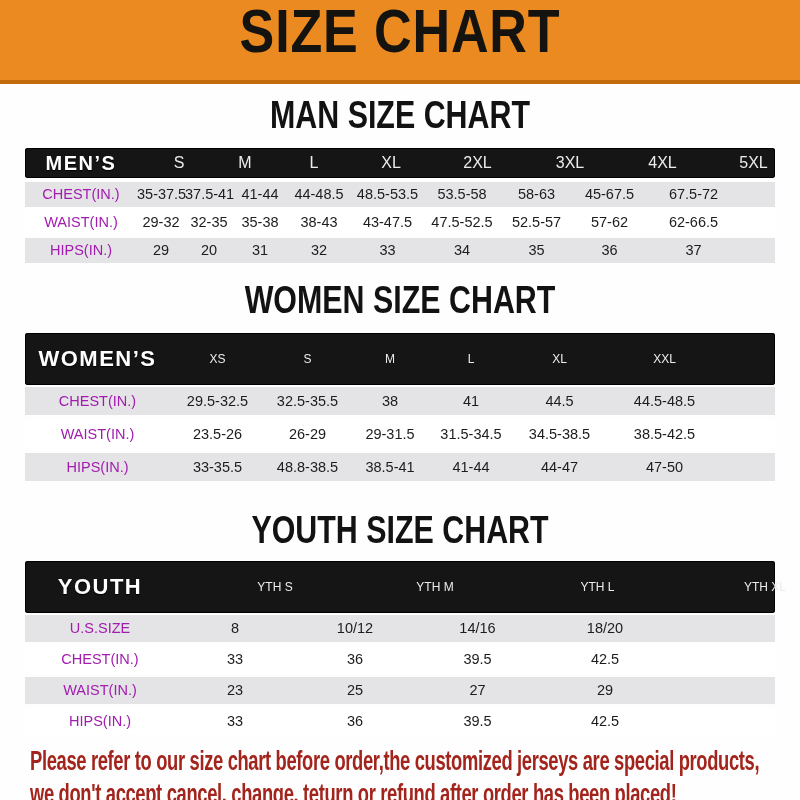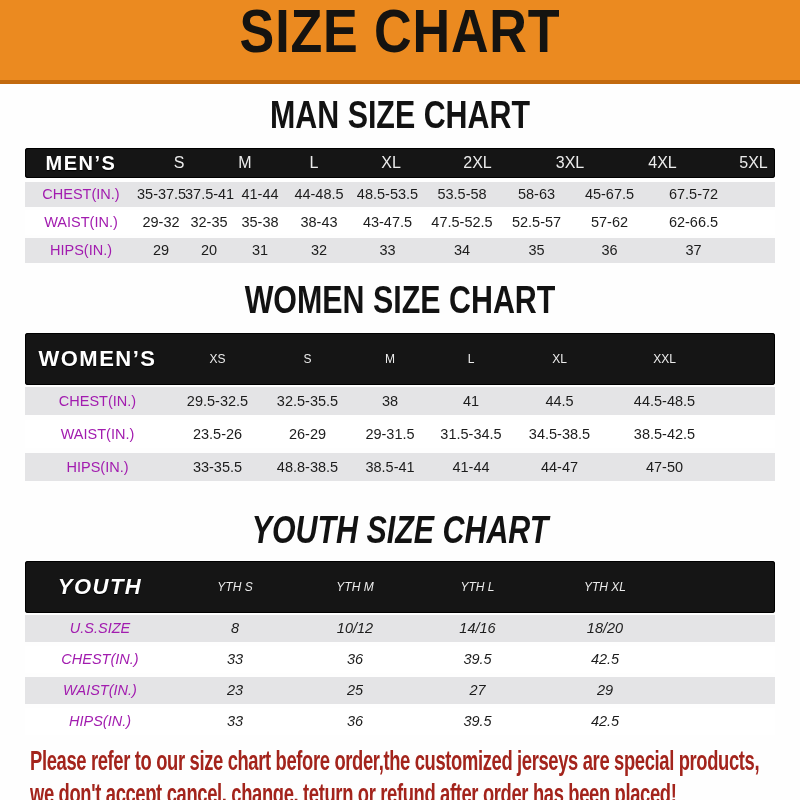--- a/index.html
+++ b/index.html
@@ -28,21 +28,21 @@
     transform:scaleX(0.84);letter-spacing:1px;white-space:nowrap;
   }
 
   
   .section-heading{
     margin:0;text-align:center;font-size:38px;line-height:1;
     font-weight:bold;color:#121212;transform:scaleX(0.80);white-space:nowrap;
   }
   .sec-men{margin-top:12px;}
   .sec-women{margin-top:18px;}
-  .sec-youth{margin-top:30px;font-style:italic;}
+  .sec-youth{margin-top:30px;}
   .sec-men .size-table{margin-top:14px;}
   .sec-women .size-table{margin-top:14px;}
   .sec-youth .size-table{margin-top:12px;}
 
   
   .size-table{width:750px;margin-left:auto;margin-right:auto;}
   .thead{
     display:grid;align-items:center;background:var(--bar-bg);
     border-radius:3px;box-shadow:0 0 0 1px #000 inset;
   }
@@ -178,21 +178,21 @@
             <div class="td">41-44</div>
             <div class="td">44-47</div>
             <div class="td">47-50</div>
           </div>
         </div>
   </section>
 
   <section class="chart-section sec-youth">
     <h2 class="section-heading">YOUTH SIZE CHART</h2>
     <div class="size-table">
-      <div class="thead" style="grid-template-columns: 150px 120px 120px 125px 130px;">
+      <div class="thead" style="grid-template-columns: 150px 120px 120px 125px 130px; gap: 40px;">
             <div class="th label">YOUTH</div>
             <div class="th">YTH S</div>
             <div class="th">YTH M</div>
             <div class="th">YTH L</div>
             <div class="th">YTH XL</div>
           </div>
     <div class="trow alt" style="grid-template-columns: 150px 120px 120px 125px 130px;">
             <div class="td label">U.S.SIZE</div>
             <div class="td">8</div>
             <div class="td">10/12</div>

